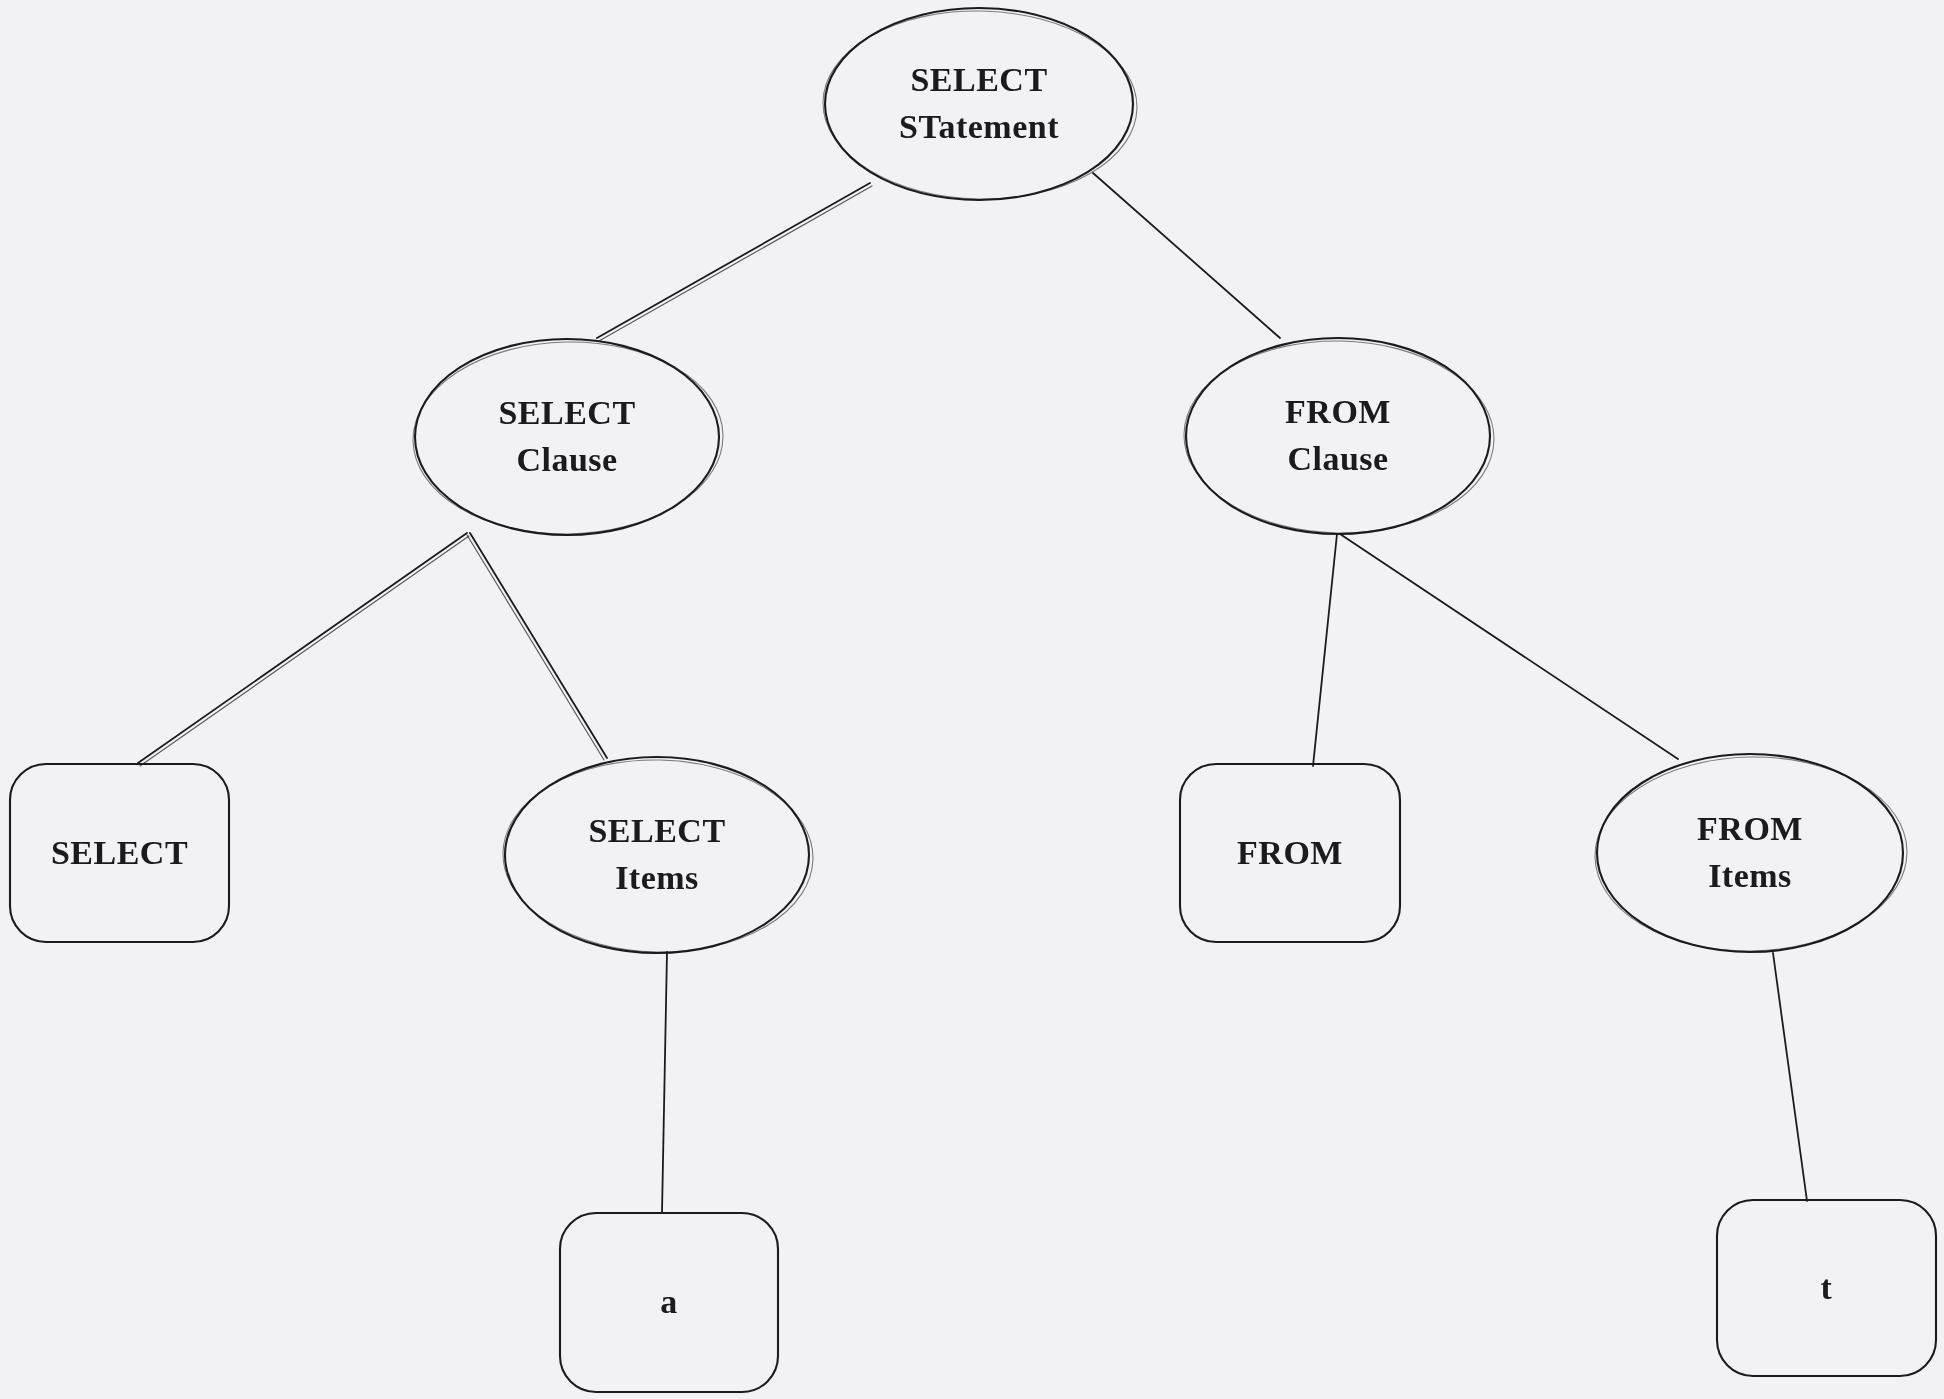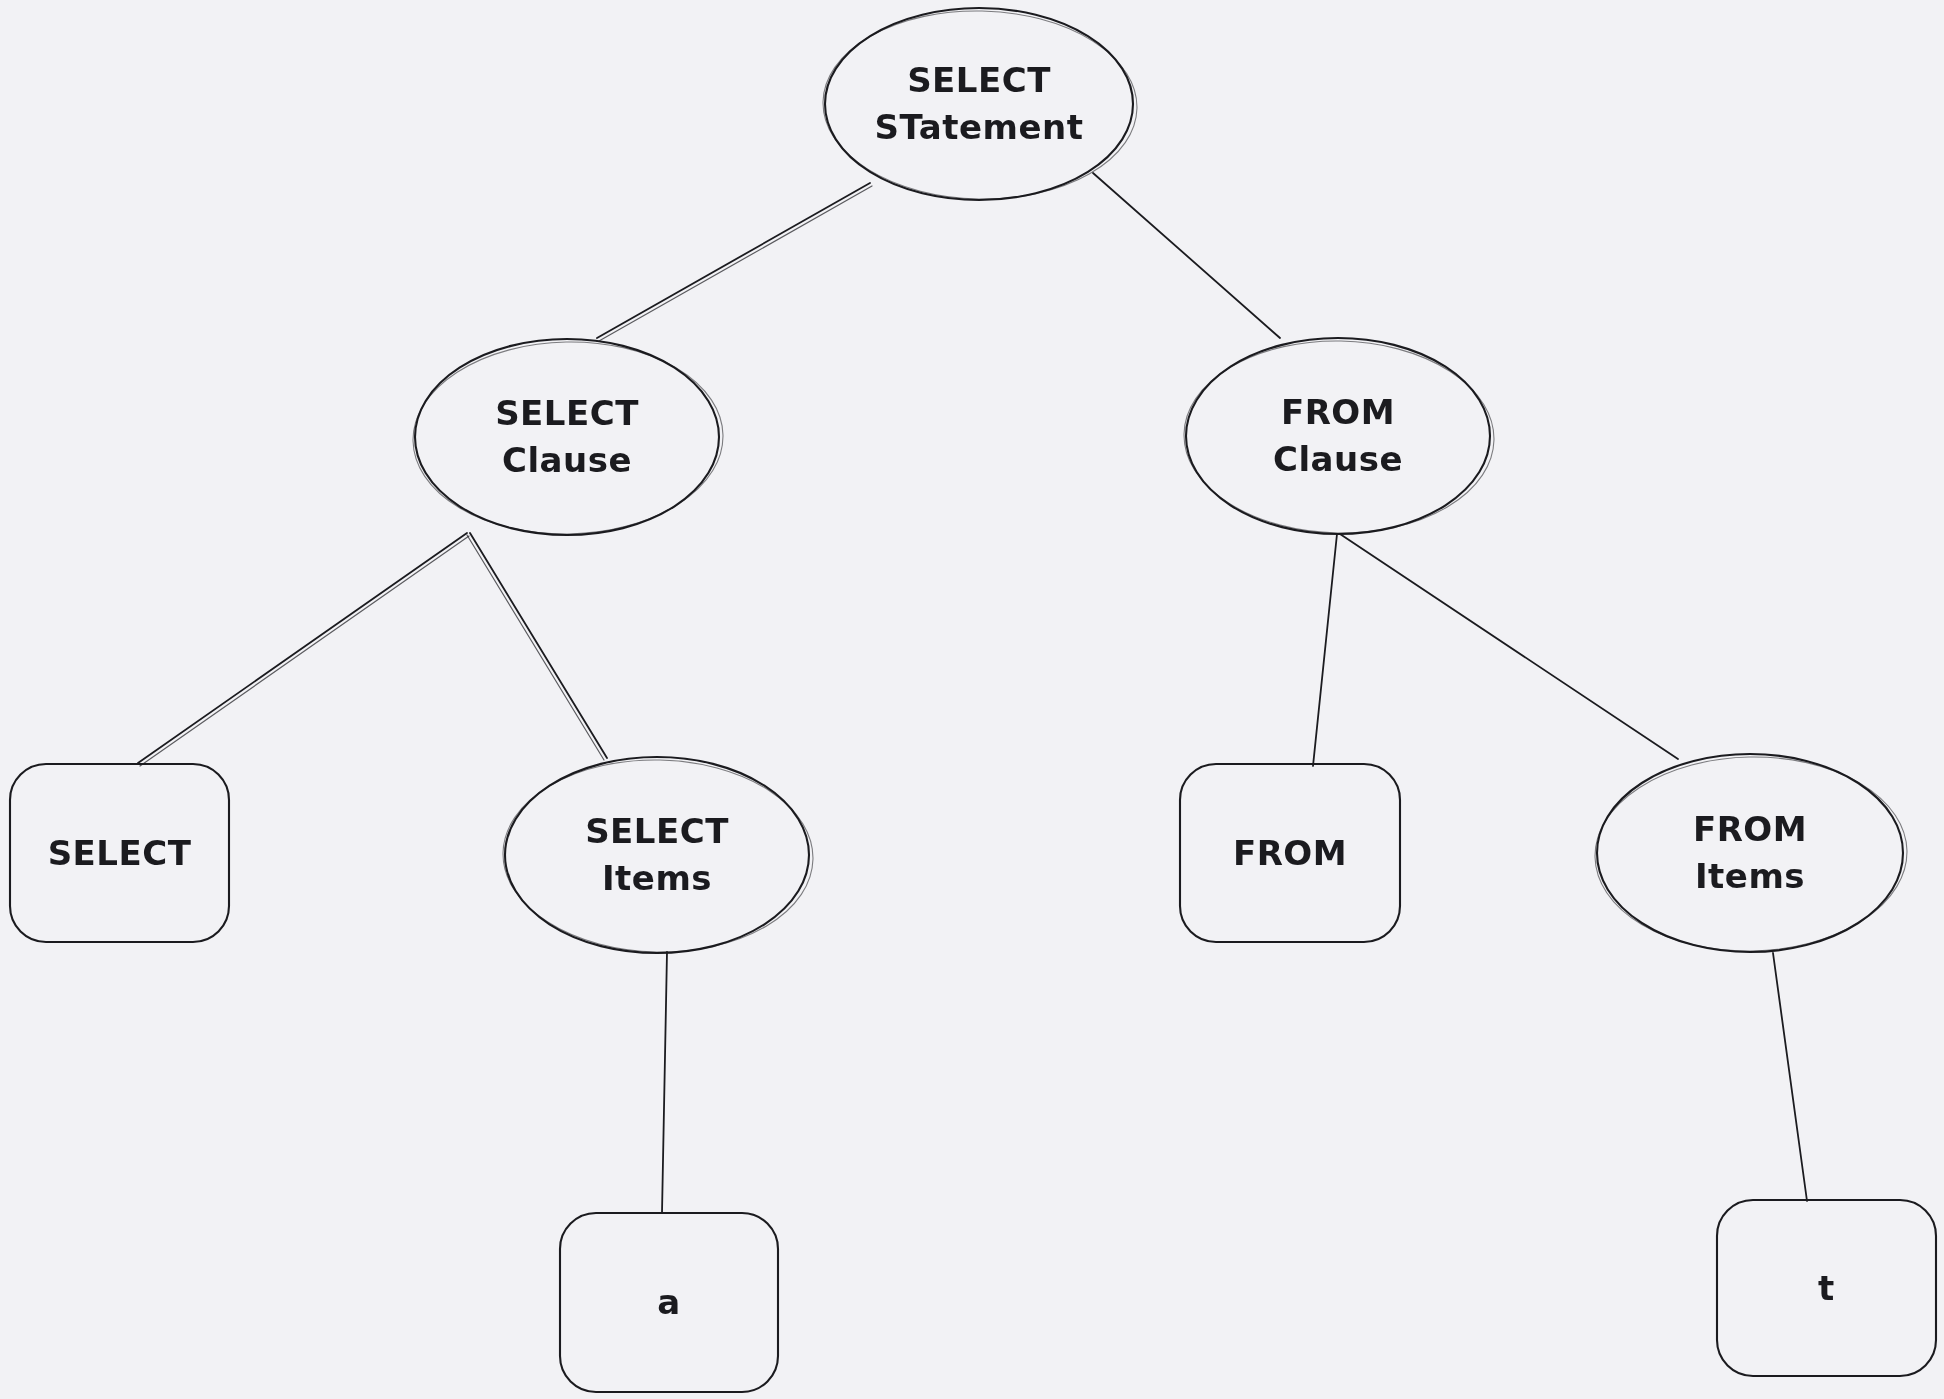--- a/index.html
+++ b/index.html
@@ -10,20 +10,21 @@
   body{
     background:var(--bg);
     font-family:"DejaVu Sans", sans-serif;
   }
   .canvas{
     position:relative;
     width:1944px;
     height:1399px;
     background:var(--bg);
     overflow:hidden;
+    font-family:Liberation Serif, serif;
   }
   .shapes-layer{
     position:absolute;
     left:0; top:0;
     width:1944px;
     height:1399px;
   }
   .shapes-layer ellipse,
   .shapes-layer rect,
   .shapes-layer line{

